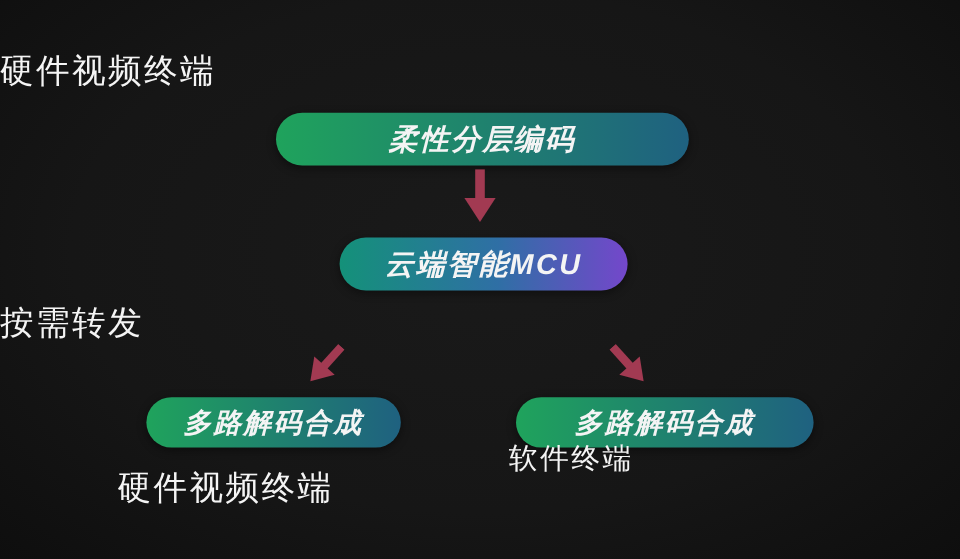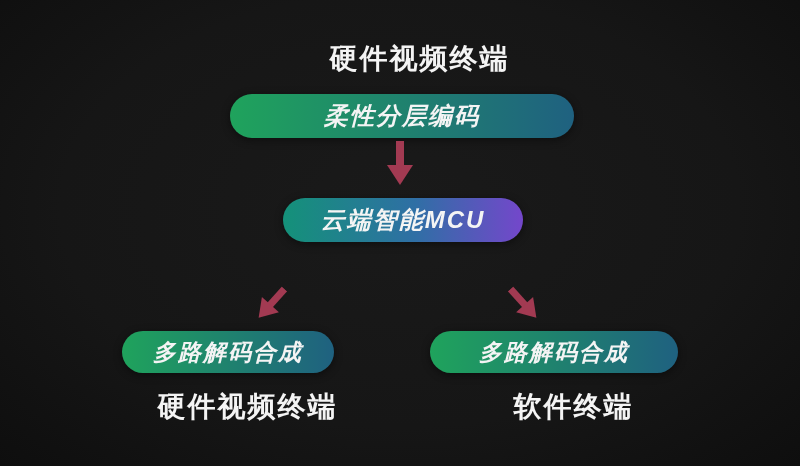--- a/index.html
+++ b/index.html
@@ -18,25 +18,23 @@
     background:#000;
   }
   .stage{
     position:relative;
     width:800px;height:466px;
     background:radial-gradient(ellipse at 50% 45%, #1a1a1a 0%, var(--background) 60%, #0e0e0e 100%);
     color:var(--text);
   }
   .label{
     position:absolute;
-    text-align:center;
-    font-weight:bold;
+    font-weight:normal;
     color:var(--text);
     letter-spacing:2px;
-    padding-left:39px;
   }
   .title{ font-size:28px; }
   .pill{
     position:absolute;
     display:flex;
     align-items:center;
     justify-content:center;
     border-radius:999px;
     font-size:24px;
     font-weight:bold;
@@ -75,20 +73,21 @@
     <svg width="32" height="46" viewBox="0 0 32 46" aria-hidden="true">
       <rect class="arrow-shape" x="12" y="0" width="8" height="26"></rect>
       <polygon class="arrow-shape" points="3,24 29,24 16,44"></polygon>
     </svg>
   </div>
 
   <div class="pill pill-teal-purple" style="left:283px;top:198px;width:240px;height:44px;">
     <span>云端智能MCU</span>
   </div>
 
+  <div class="label" style="left:0;top:250px;width:800px;font-size:28px;">按需转发</div>
 
   <div class="arrow-wrap rot-left" style="left:255px;top:281px;">
     <svg width="32" height="46" viewBox="0 0 32 46" aria-hidden="true">
       <rect class="arrow-shape" x="12" y="0" width="8" height="26"></rect>
       <polygon class="arrow-shape" points="3,24 29,24 16,44"></polygon>
     </svg>
   </div>
 
   <div class="arrow-wrap rot-right" style="left:508px;top:281px;">
     <svg width="32" height="46" viewBox="0 0 32 46" aria-hidden="true">
@@ -100,15 +99,15 @@
   <div class="pill pill-green-teal" style="left:122px;top:331px;width:212px;height:42px;font-size:23px;">
     <span>多路解码合成</span>
   </div>
 
   <div class="pill pill-green-teal" style="left:430px;top:331px;width:248px;height:42px;font-size:23px;">
     <span>多路解码合成</span>
   </div>
 
   <div class="label" style="left:98px;top:388px;width:260px;font-size:28px;">硬件视频终端</div>
 
-  <div class="label" style="left:424px;top:388px;width:260px;font-size:28px;">软件终端</div>
+  <div class="label" style="left:424px;top:366px;width:260px;font-size:24px;">软件终端</div>
 
 </div>
 
 </body></html>

